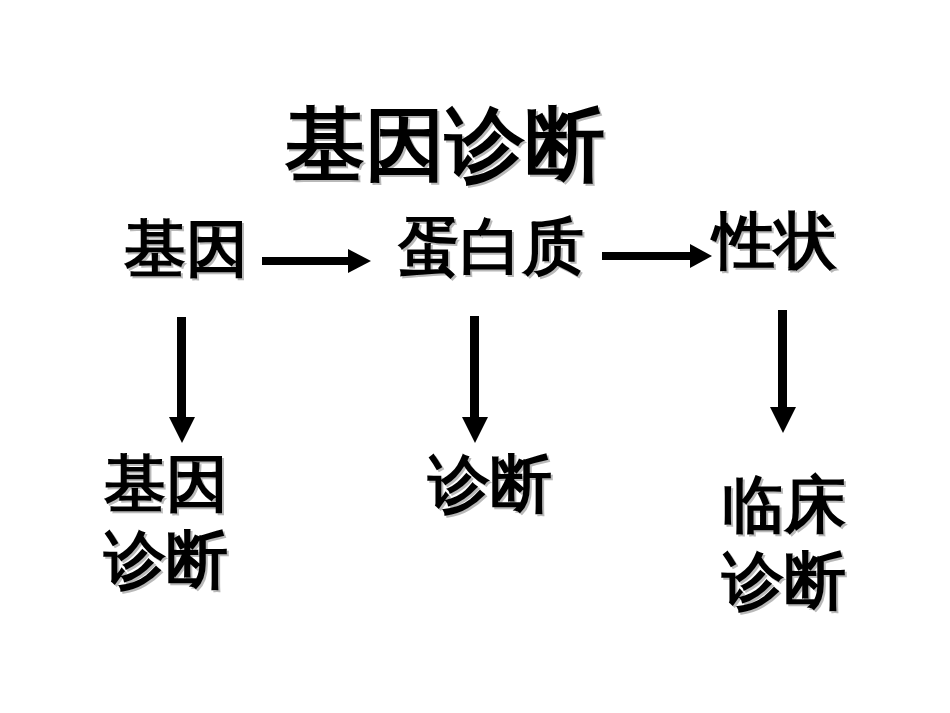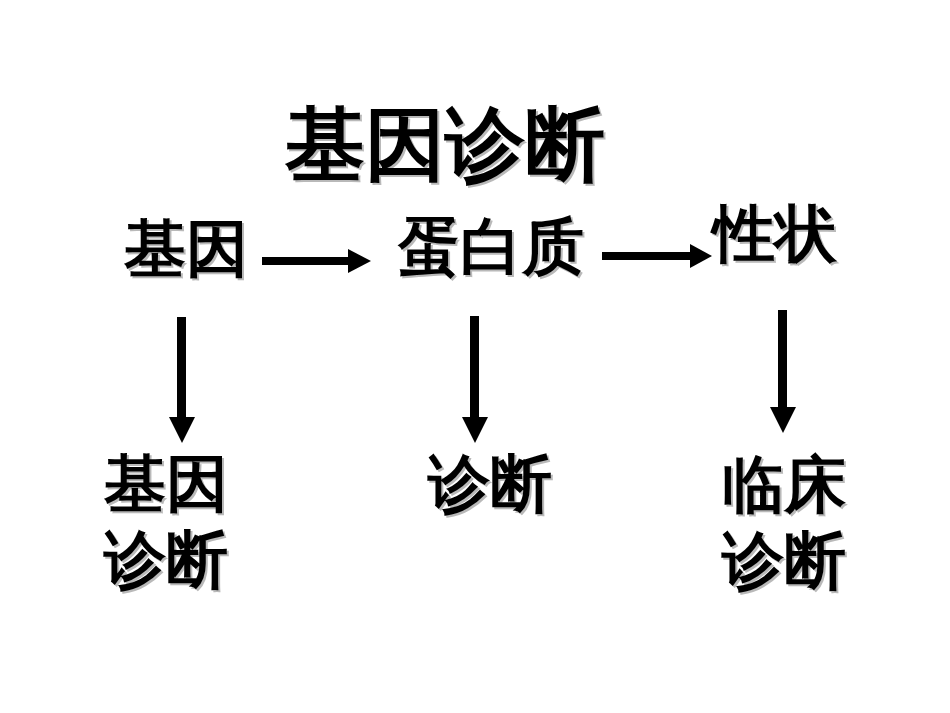--- a/index.html
+++ b/index.html
@@ -30,30 +30,30 @@
     line-height: 90px;
     text-align: center;
   }
   .flow-label {
     font-size: 62px;
     line-height: 64px;
     transform: translateX(-50%);
   }
   .flow-gene    { left: 186px; top: 217px; }
   .flow-protein { left: 491px; top: 215px; }
-  .flow-trait   { left: 775px; top: 202px; }
+  .flow-trait   { left: 775px; top: 209px; }
   .diag {
     font-size: 62px;
     line-height: 76px;
     text-align: center;
     transform: translateX(-50%);
   }
   .diag-gene     { left: 166px; top: 446px; }
   .diag-biochem  { left: 490px; top: 446px; }
-  .diag-clinical { left: 784px; top: 447px; }
+  .diag-clinical { left: 784px; top: 467px; }
 
   
   .arrow-right { position: absolute; }
   .arrow-right .shaft {
     position: absolute;
     left: 0; top: 8px;
     height: 8px;
     background: #000;
   }
   .arrow-right .head {

